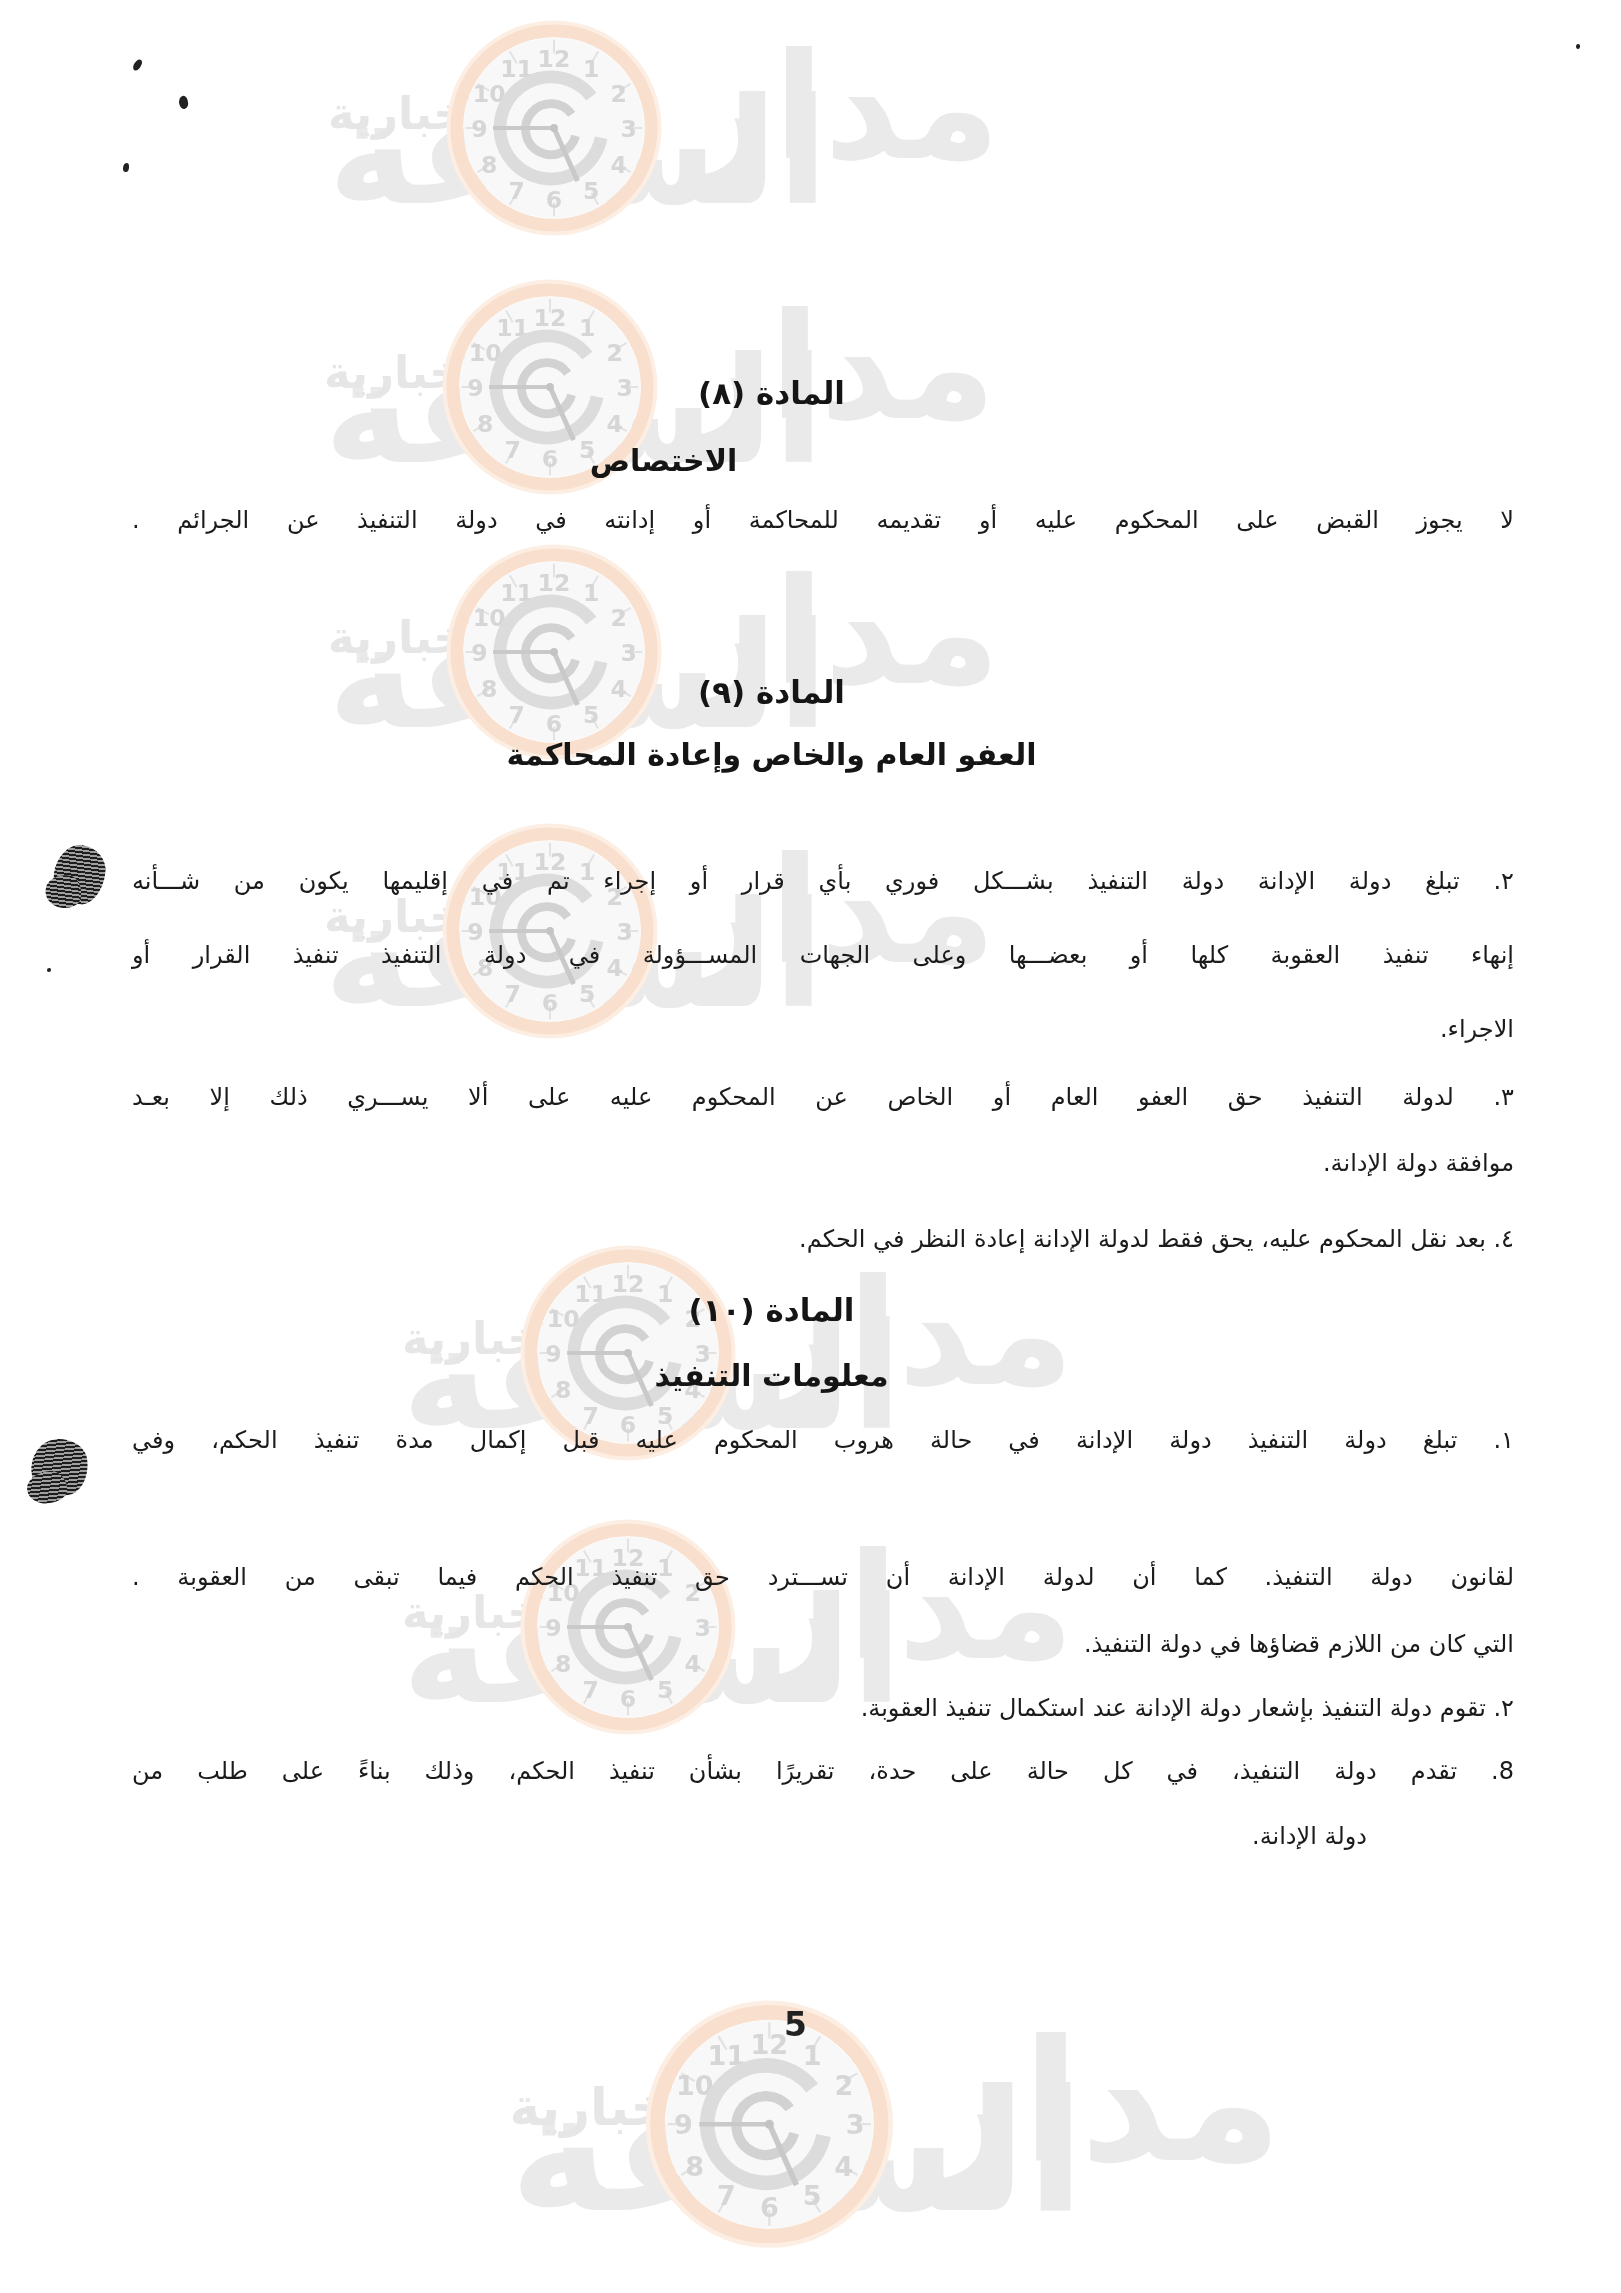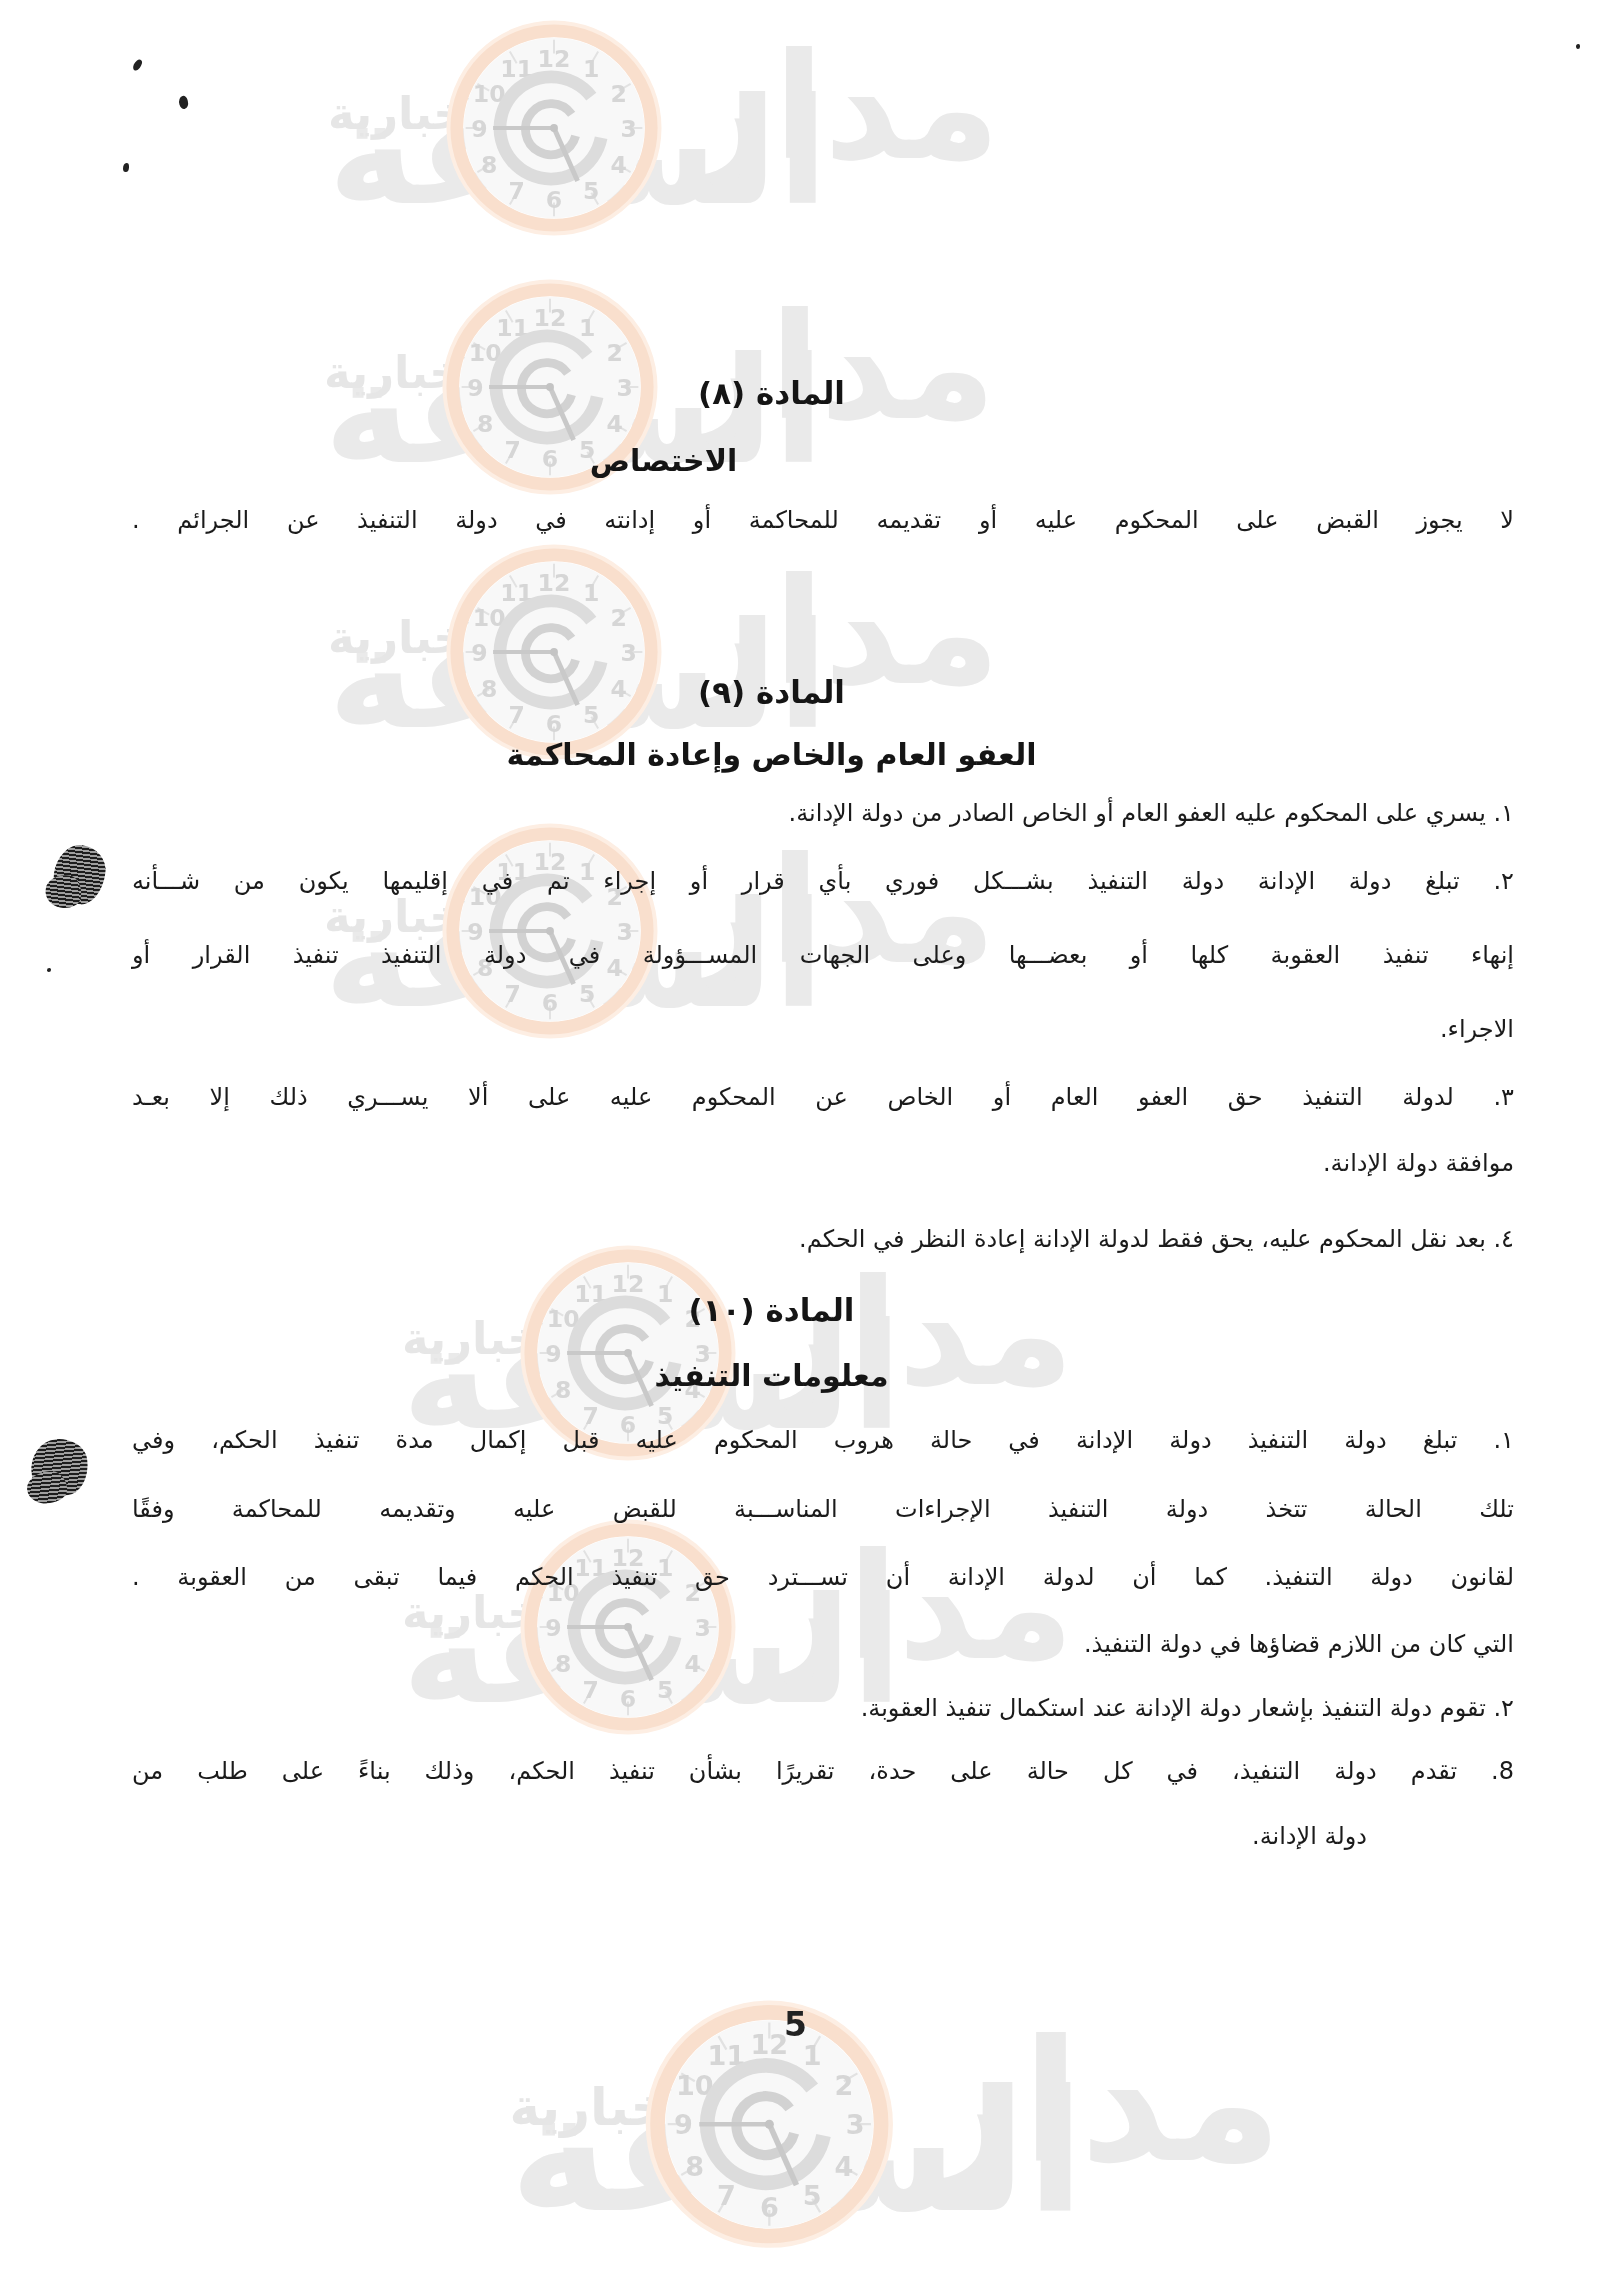--- a/index.html
+++ b/index.html
@@ -154,32 +154,30 @@
         <use href="#wm-clock"></use>
       </svg>
   </div>
 
   <div class="hd" style="top:375px;">المادة (٨)</div>
   <div class="hd sub" style="top:443px;transform:translateX(-147px);">الاختصاص</div>
   <div class="ln just" style="top:503px;">لا يجوز القبض على المحكوم عليه أو تقديمه للمحاكمة أو إدانته في دولة التنفيذ عن الجرائم .</div>
 
   <div class="hd" style="top:674px;">المادة (٩)</div>
   <div class="hd sub" style="top:737px;">العفو العام والخاص وإعادة المحاكمة</div>
-  <div class="ln" style="top:796px;">١. يسري على المحكوم عليه العفو العام أو الخاص الصادر من دولة الإدانة.</div>
   <div class="ln just" style="top:864px;">٢. تبلغ دولة الإدانة دولة التنفيذ بشـــكل فوري بأي قرار أو إجراء تم في إقليمها يكون من شـــأنه</div>
   <div class="ln" style="top:1012px;">الاجراء.</div>
   <div class="ln just" style="top:938px;">إنهاء تنفيذ العقوبة كلها أو بعضـــها وعلى الجهات المســـؤولة في دولة التنفيذ تنفيذ القرار أو</div>
   <div class="ln just" style="top:1080px;">٣. لدولة التنفيذ حق العفو العام أو الخاص عن المحكوم عليه على ألا يســـري ذلك إلا بعـد</div>
   <div class="ln" style="top:1146px;">موافقة دولة الإدانة.</div>
   <div class="ln" style="top:1222px;">٤. بعد نقل المحكوم عليه، يحق فقط لدولة الإدانة إعادة النظر في الحكم.</div>
 
   <div class="hd" style="top:1292px;">المادة (١٠)</div>
   <div class="hd sub" style="top:1358px;">معلومات التنفيذ</div>
   <div class="ln just" style="top:1423px;">١. تبلغ دولة التنفيذ دولة الإدانة في حالة هروب المحكوم عليه قبل إكمال مدة تنفيذ الحكم، وفي</div>
-  <div class="ln just" style="top:1492px;">تلك الحالة تتخذ دولة التنفيذ الإجراءات المناســـبة للقبض عليه وتقديمه للمحاكمة وفقًا</div>
   <div class="ln just" style="top:1560px;">لقانون دولة التنفيذ. كما أن لدولة الإدانة أن تســـترد حق تنفيذ الحكم فيما تبقى من العقوبة .</div>
   <div class="ln" style="top:1627px;">التي كان من اللازم قضاؤها في دولة التنفيذ.</div>
   <div class="ln" style="top:1691px;">٢. تقوم دولة التنفيذ بإشعار دولة الإدانة عند استكمال تنفيذ العقوبة.</div>
   <div class="ln just" style="top:1754px;">8. تقدم دولة التنفيذ، في كل حالة على حدة، تقريرًا بشأن تنفيذ الحكم، وذلك بناءً على طلب من</div>
   <div class="ln ind" style="top:1819px;">دولة الإدانة.</div>
 
   <div class="pagenum">5</div>
 
   <div class="blob" style="left:54px;top:845px;width:51px;height:59px;transform:rotate(8deg);"></div>
   <div class="blob" style="left:31px;top:1439px;width:57px;height:57px;transform:rotate(-6deg);"></div>

